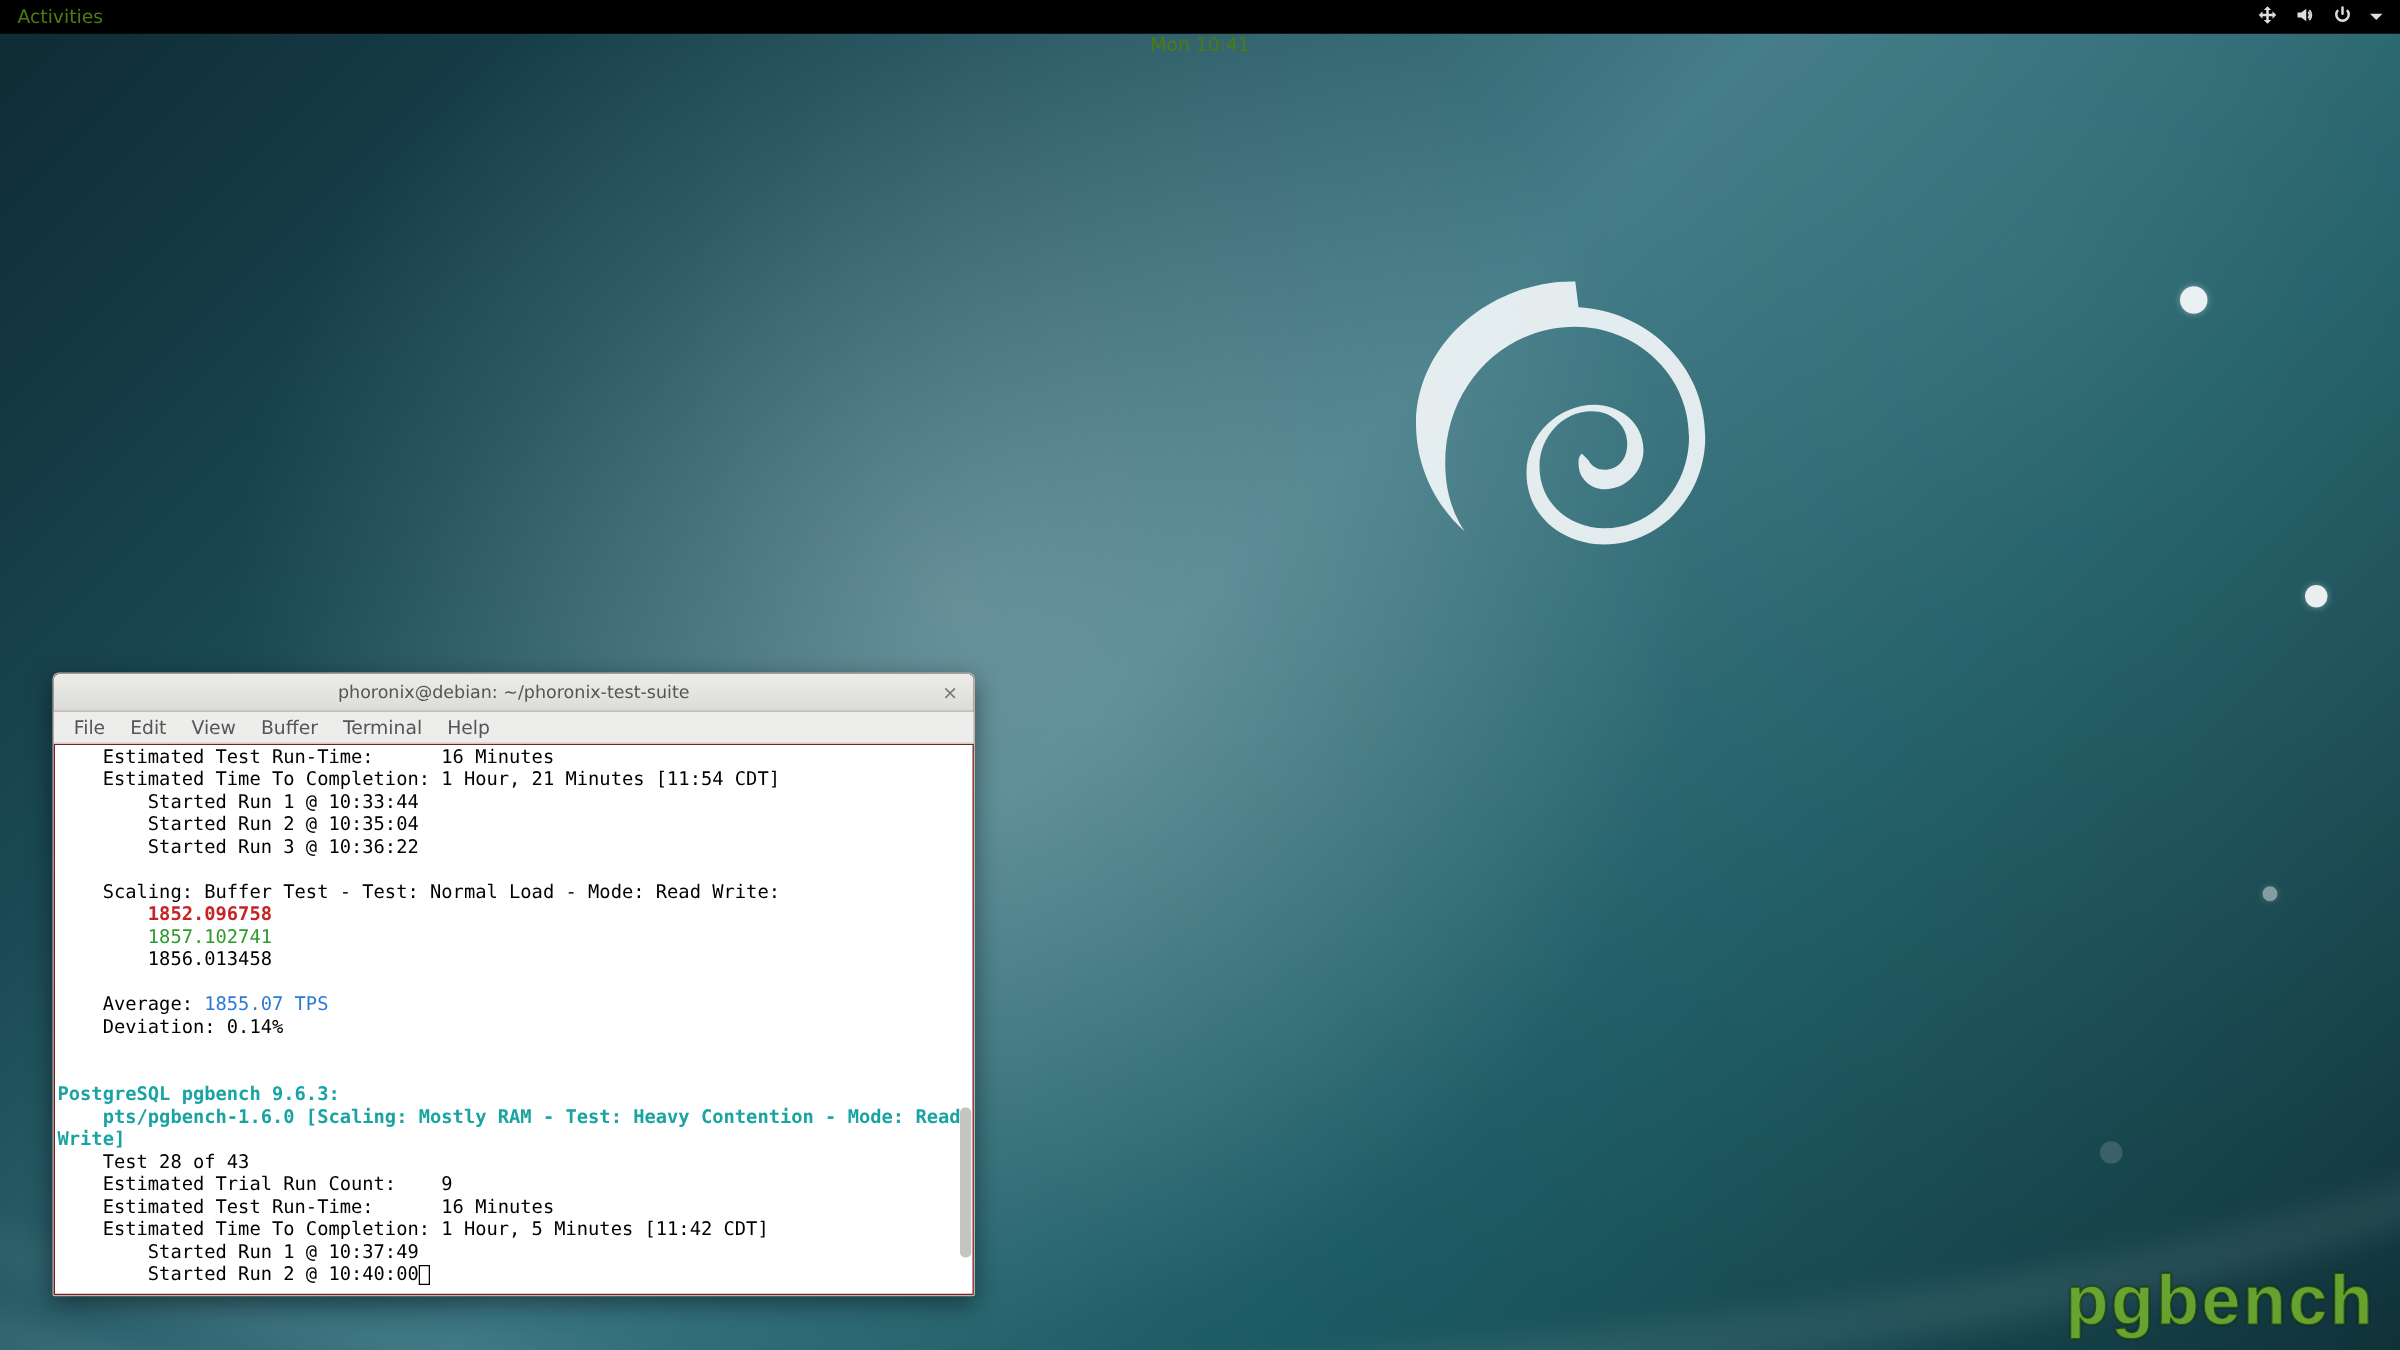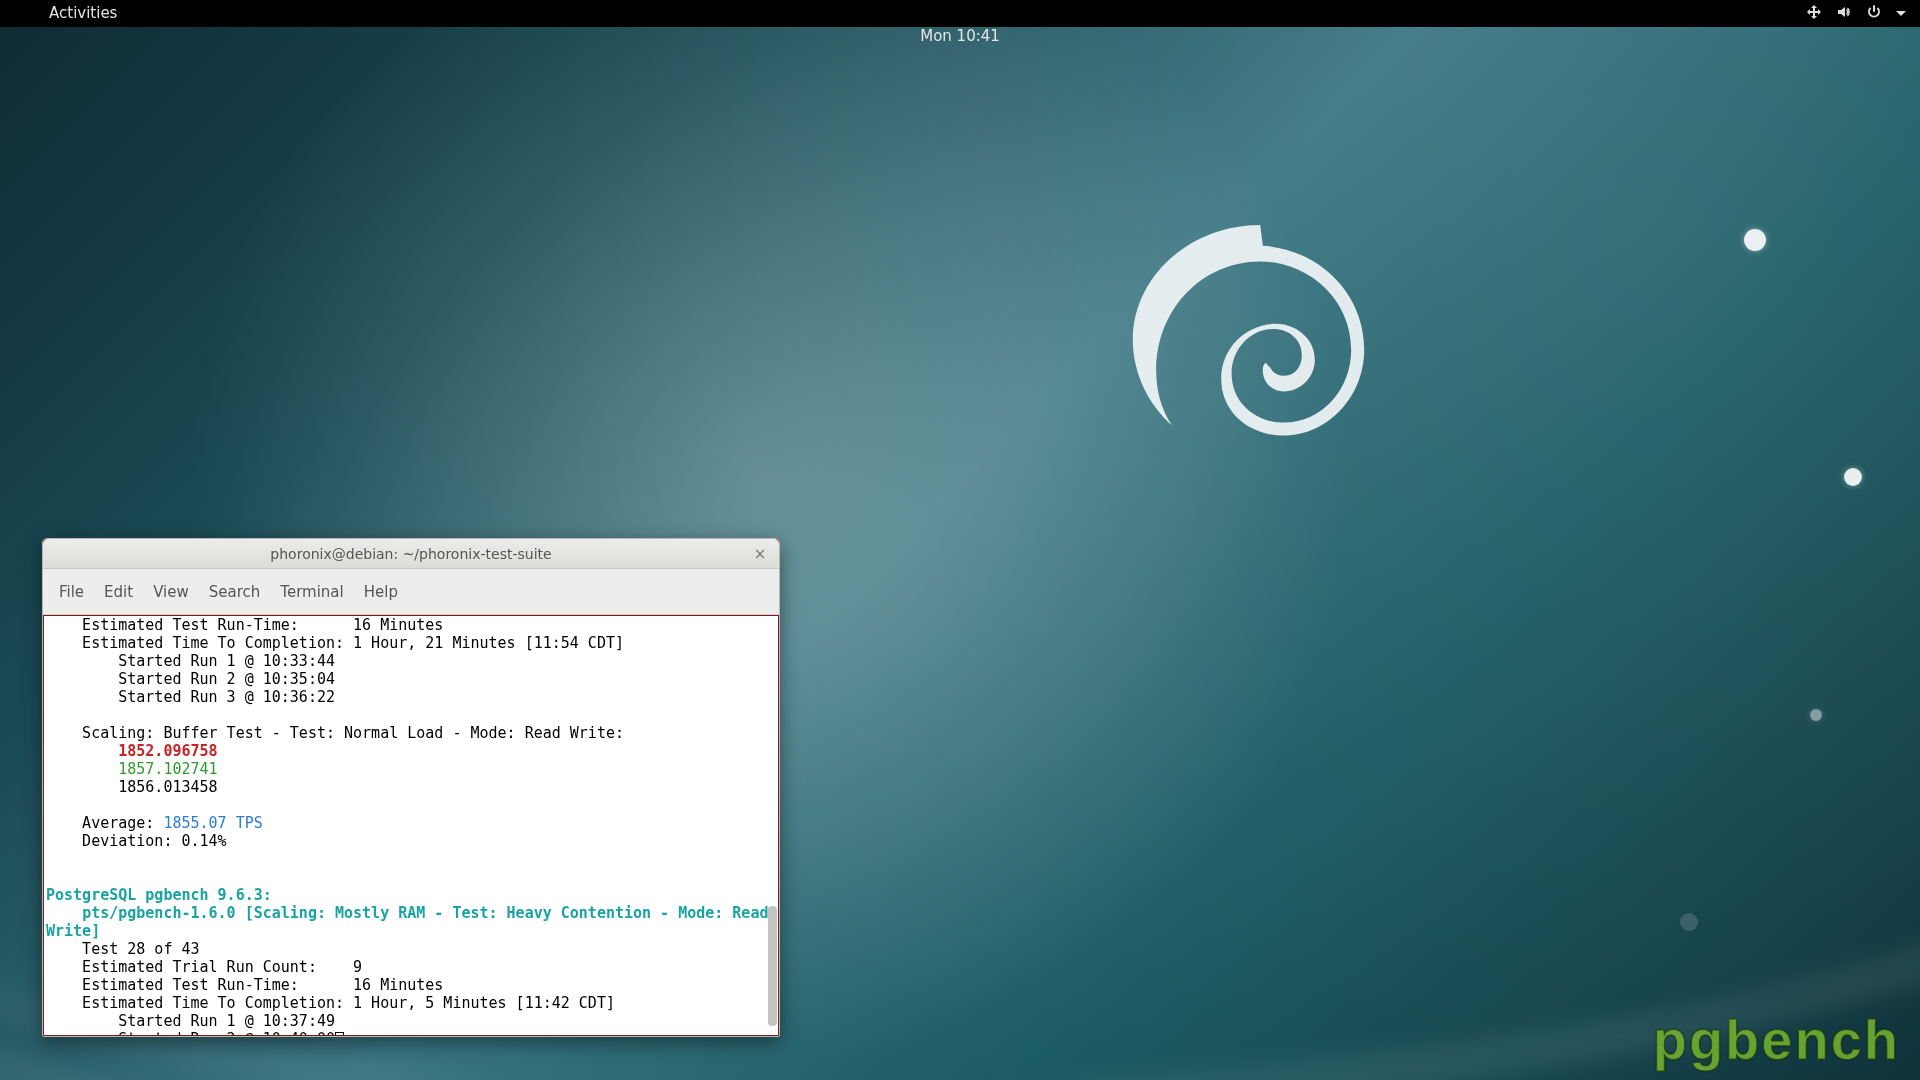--- a/index.html
+++ b/index.html
@@ -22,24 +22,23 @@
   #swirl { position:absolute; left:1125px; top:225px; width:260px; height:260px; }
   #swirl svg path { fill: rgba(245,248,250,0.9); }
   
   .sweep { position:absolute; border: solid rgba(220,240,240,0.18); border-width: 0 0 2px 0; }
   #sw1 { left:-200px; top:420px; width:2600px; height:700px; border-radius:50%/60%; transform:rotate(-6deg); border-bottom-width:40px; filter:blur(12px); opacity:.5;}
   #sw2 { left:-500px; top:260px; width:3000px; height:900px; border-radius:50%/55%; transform:rotate(3deg); border-bottom-width:30px; filter:blur(14px); opacity:.35;}
 
   
   #panel {
     position:absolute; top:0; left:0; right:0; height:27px;
-    background:#000; color:#e5e5e5; font-size:15px;
+    background:#000; color:#4d7c0f; font-size:15px;
     display:flex; align-items:center;
     user-select:none;
-    padding-left:35px;
   }
   #panel .pad { padding: 0 14px; line-height:27px; }
   #panel .center { position:absolute; left:0; right:0; text-align:center; pointer-events:none;margin-top:45px;}
   #panel .right { margin-left:auto; display:flex; align-items:center; gap:14px; padding-right:14px;}
   #panel svg { fill:#ddd; }
 
   
   #watermark {
     position:absolute; right:20px; bottom:8px;
     font-family: "Arial Black", sans-serif; font-weight:900; letter-spacing:2px;
@@ -57,21 +56,21 @@
   }
   #titlebar {
     height:30px; background:linear-gradient(#ececea,#dcdcd8);
     border-bottom:1px solid #c9c9c4; border-radius:5px 5px 0 0;
     display:flex; align-items:center; position:relative; color:#555; font-size:14px;
   }
   #titlebar .title { position:absolute; left:0; right:0; text-align:center; }
   #titlebar .close { position:absolute; right:10px; top:6px; width:18px; height:18px;
     display:flex; align-items:center; justify-content:center; color:#777; font-size:15px; cursor:pointer;}
   #menubar {
-    height:46px; background:#ededec; border-bottom:1px solid #d0d0cc;
+    height:26px; background:#ededec; border-bottom:1px solid #d0d0cc;
     display:flex; align-items:center; padding:0 6px; font-size:15px; color:#555;
   }
   #menubar span { padding: 4px 10px; cursor:pointer; }
 
   #termbody {
     flex:1; margin:1px; background:#ffffff; position:relative; overflow:hidden;
   }
   #termscroll {
     position:absolute; inset:0; overflow:hidden;
     font-family: "DejaVu Sans Mono","Menlo","Consolas",monospace;
@@ -133,21 +132,21 @@
 
 <div id="termwin">
   <div id="titlebar">
     <div class="title">phoronix@debian: ~/phoronix-test-suite</div>
     <div class="close">×</div>
   </div>
   <div id="menubar">
     <span>File</span>
     <span>Edit</span>
     <span>View</span>
-    <span>Search</span>
+    <span>Buffer</span>
     <span>Terminal</span>
     <span>Help</span>
   </div>
   <div id="termbody">
     <div id="termscroll"><span>    Estimated Test Run-Time:      16 Minutes</span>
 <span>    Estimated Time To Completion: 1 Hour, 21 Minutes [11:54 CDT]</span>
 <span>        Started Run 1 @ 10:33:44</span>
 <span>        Started Run 2 @ 10:35:04</span>
 <span>        Started Run 3 @ 10:36:22</span>
 <span></span>

